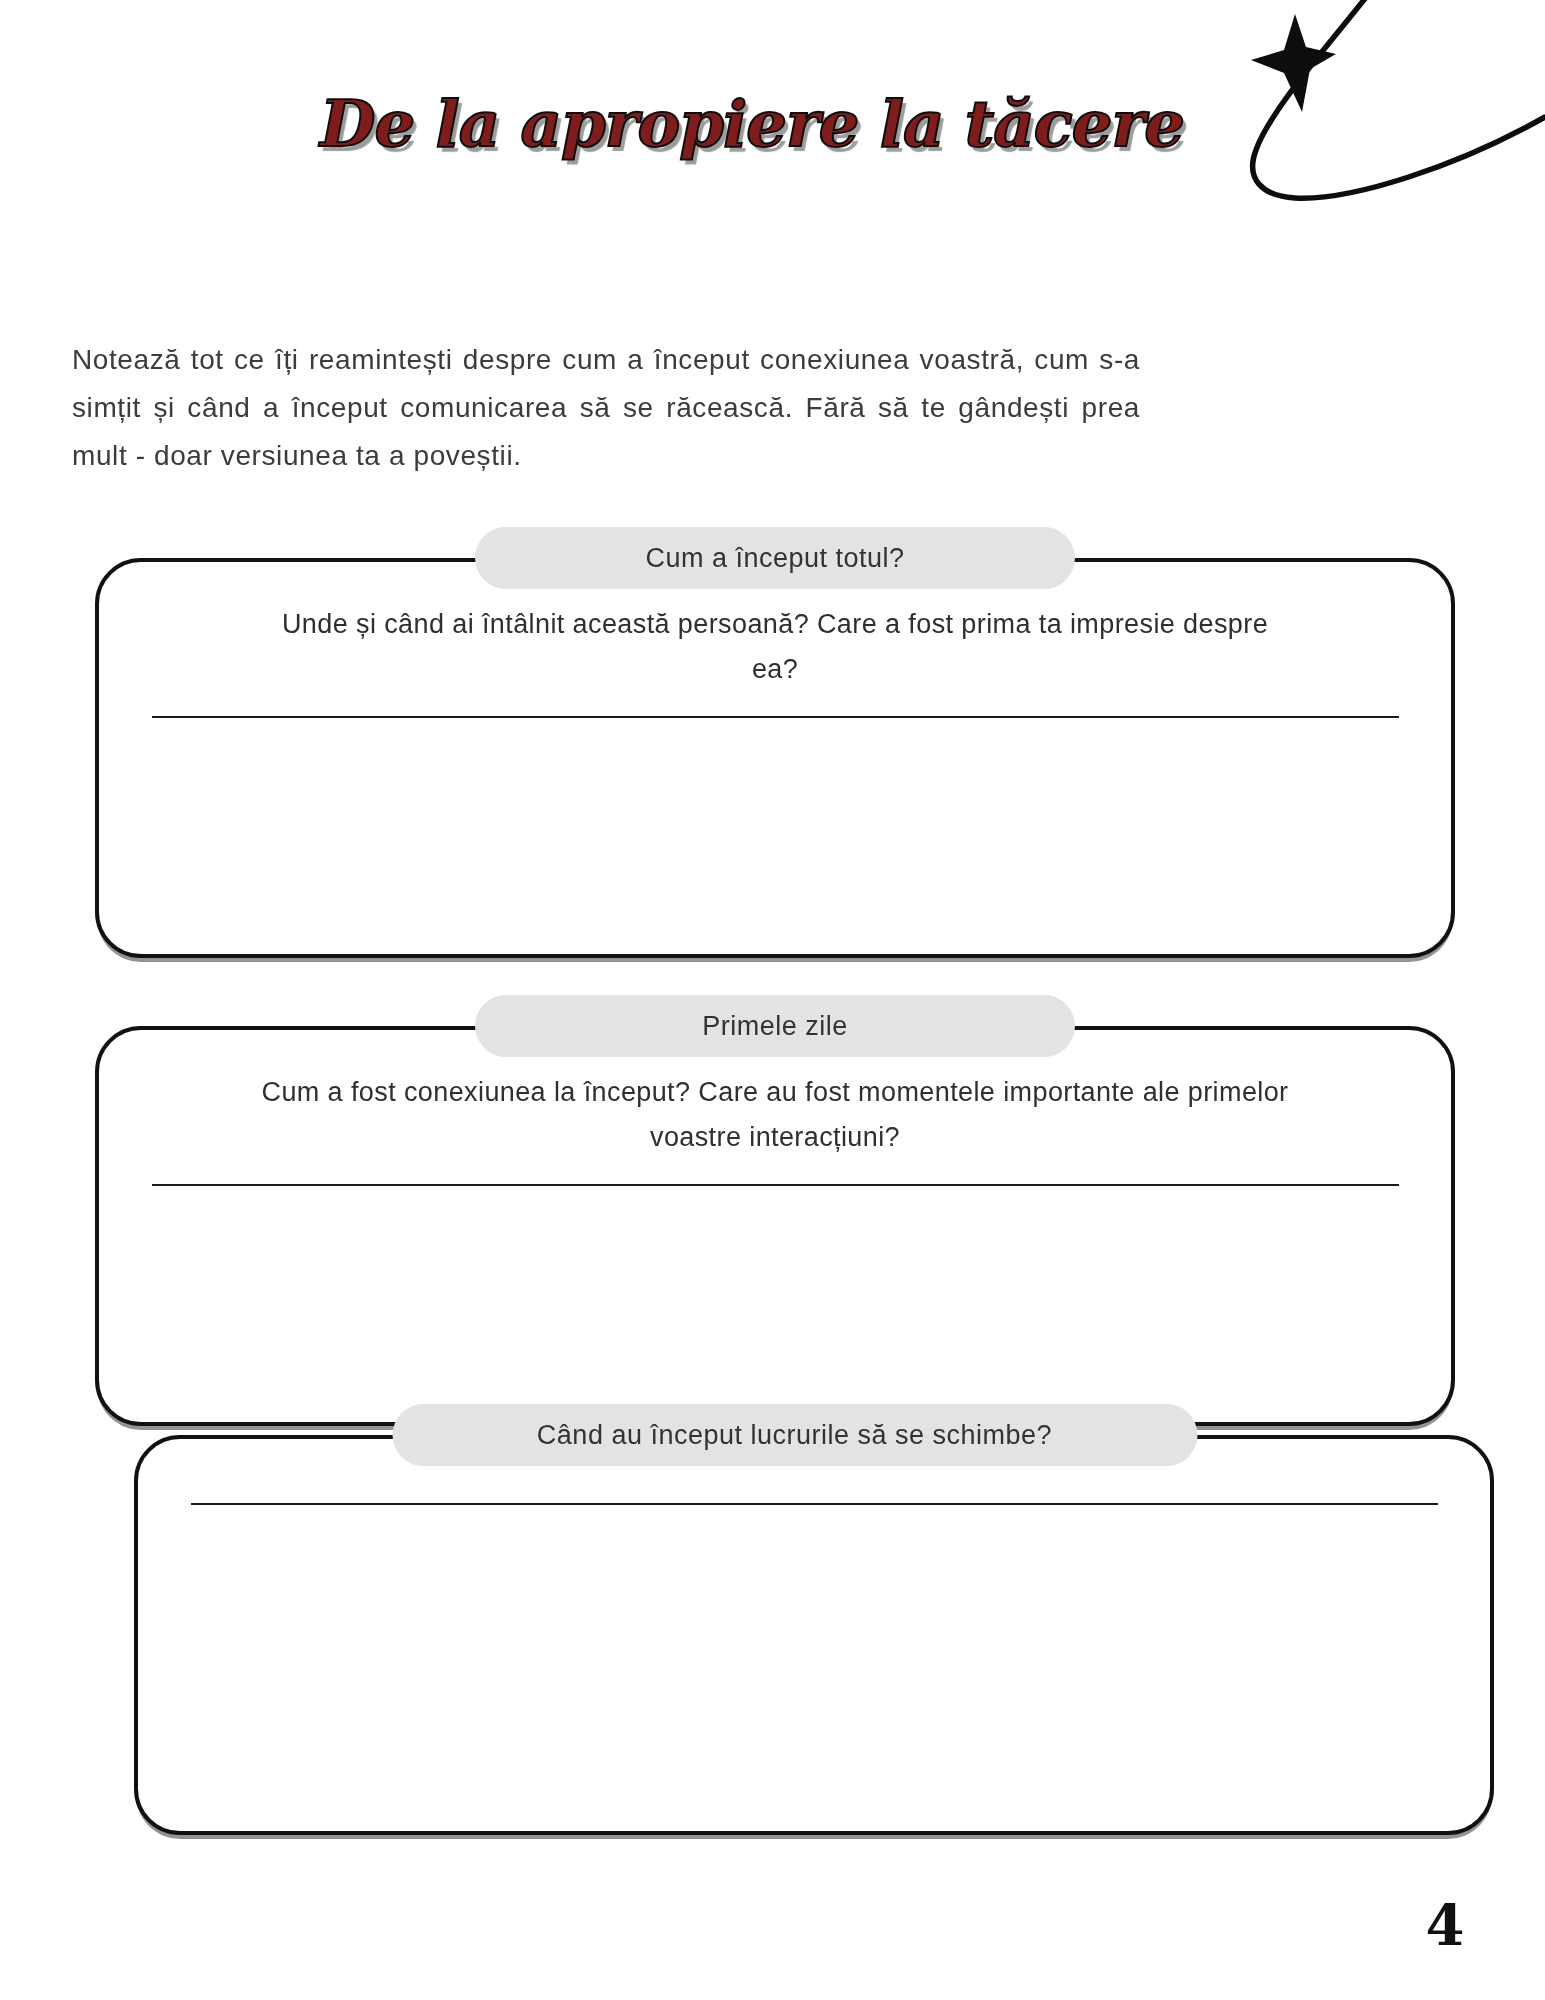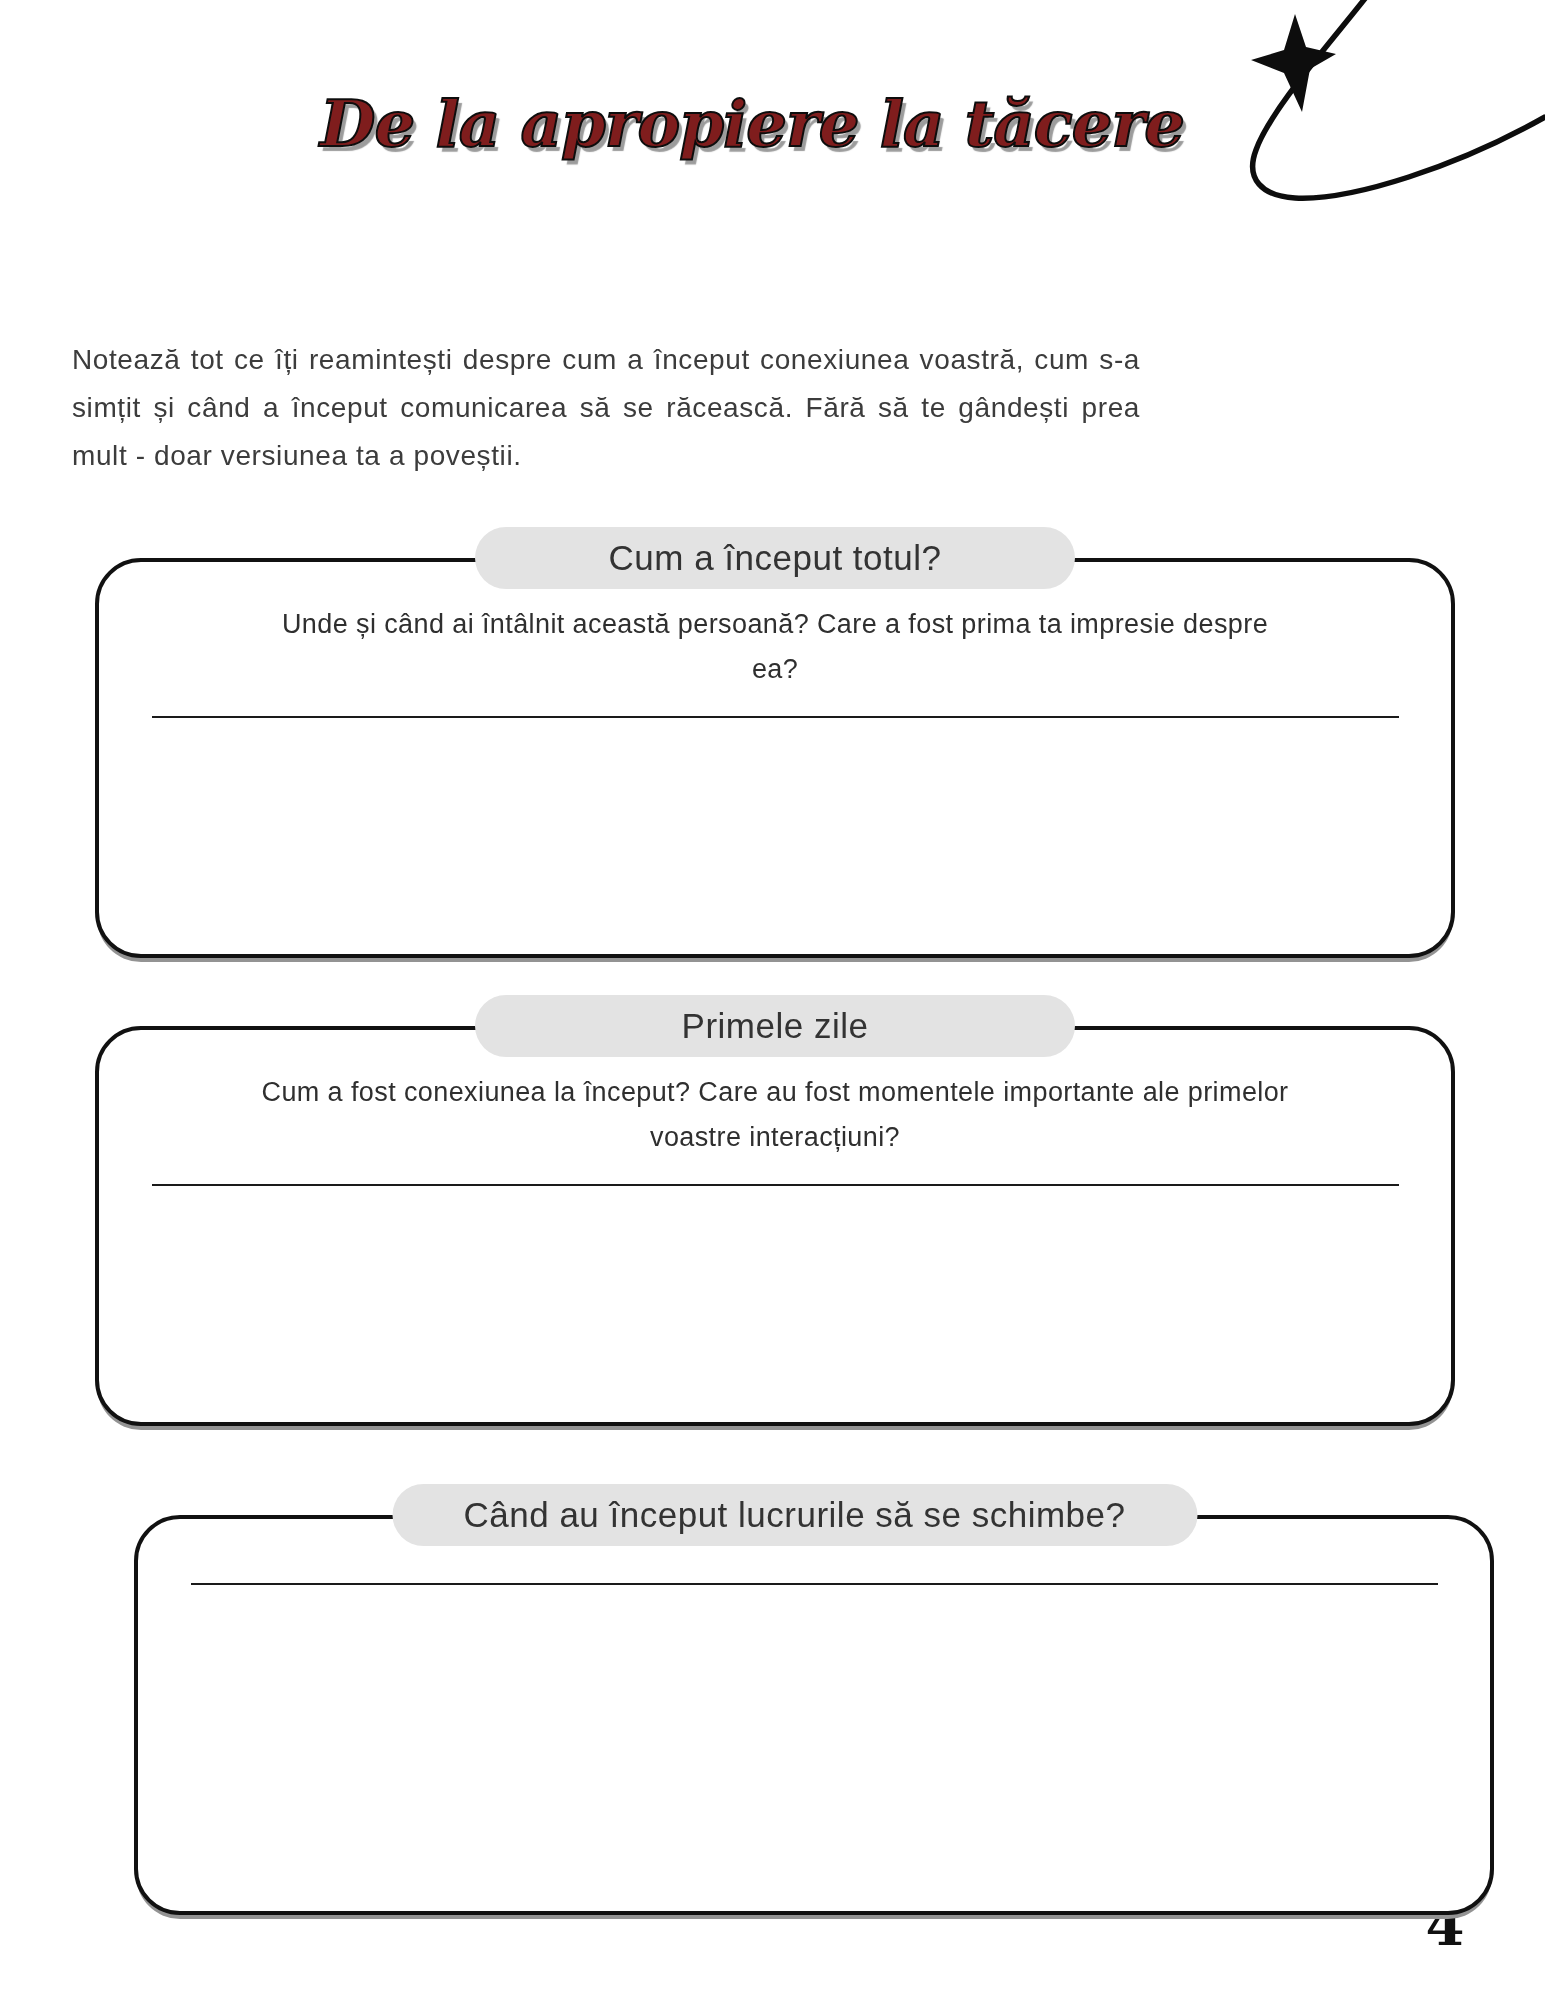--- a/index.html
+++ b/index.html
@@ -25,26 +25,26 @@
 
   
   .intro {
     position:absolute; top:316px; left:72px; width:1068px;
     font-size:28px; line-height:48px; letter-spacing:0.6px;
     text-align:justify; color:#3c3c3c;margin-top:20px;
   }
 
   
   .qa { position:absolute; left:95px; width:1360px; }
-  .qa-1 { top:527px; } .qa-2 { top:995px; } .qa-3 { top:1484px;padding-left:39px; }
+  .qa-1 { top:527px; } .qa-2 { top:995px; } .qa-3 { top:1404px;padding-left:39px; }
 
   .pill {
     position:absolute; top:0; left:50%; transform:translateX(-50%);
     height:62px; line-height:62px; border-radius:32px;
-    background:#e3e3e3; color:#333; font-size:35px; letter-spacing:0.5px;
+    background:#e3e3e3; color:#333; font-size:27px; letter-spacing:0.5px;
     text-align:center; z-index:2;
   }
   .pill-w600 { width:600px; }
   .pill-w805 { width:805px; }
 
   .box {
     box-sizing:border-box; margin-top:31px; height:400px;
     border:4.5px solid #111111; border-radius:46px; background:#ffffff;
     box-shadow:0 6px 0 -2px #939393;
     position:relative; z-index:1; padding-top:40px;

